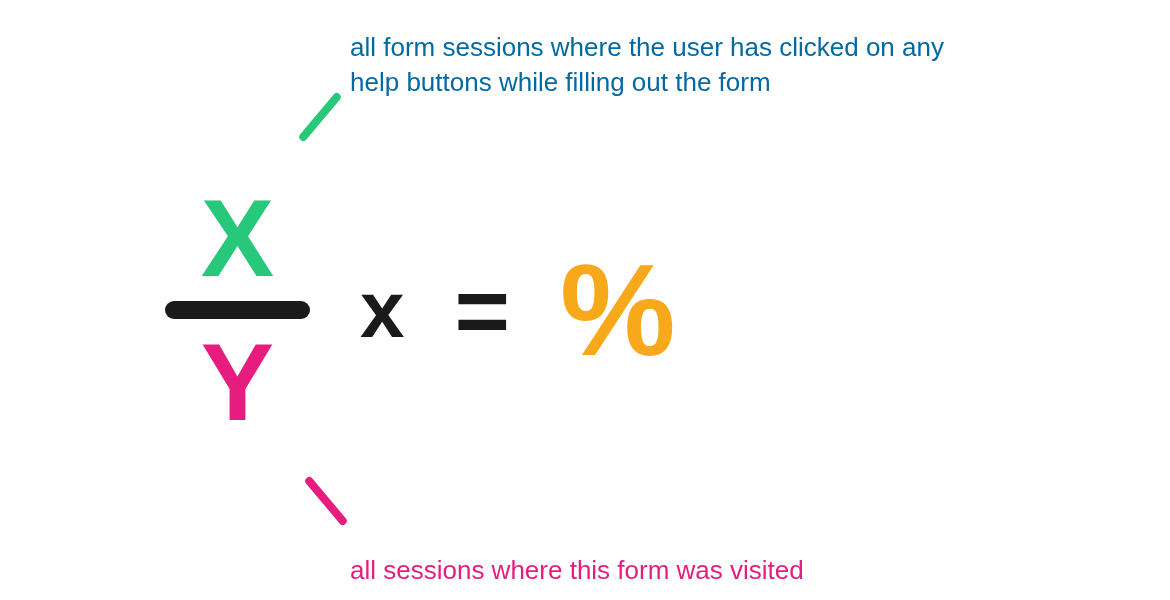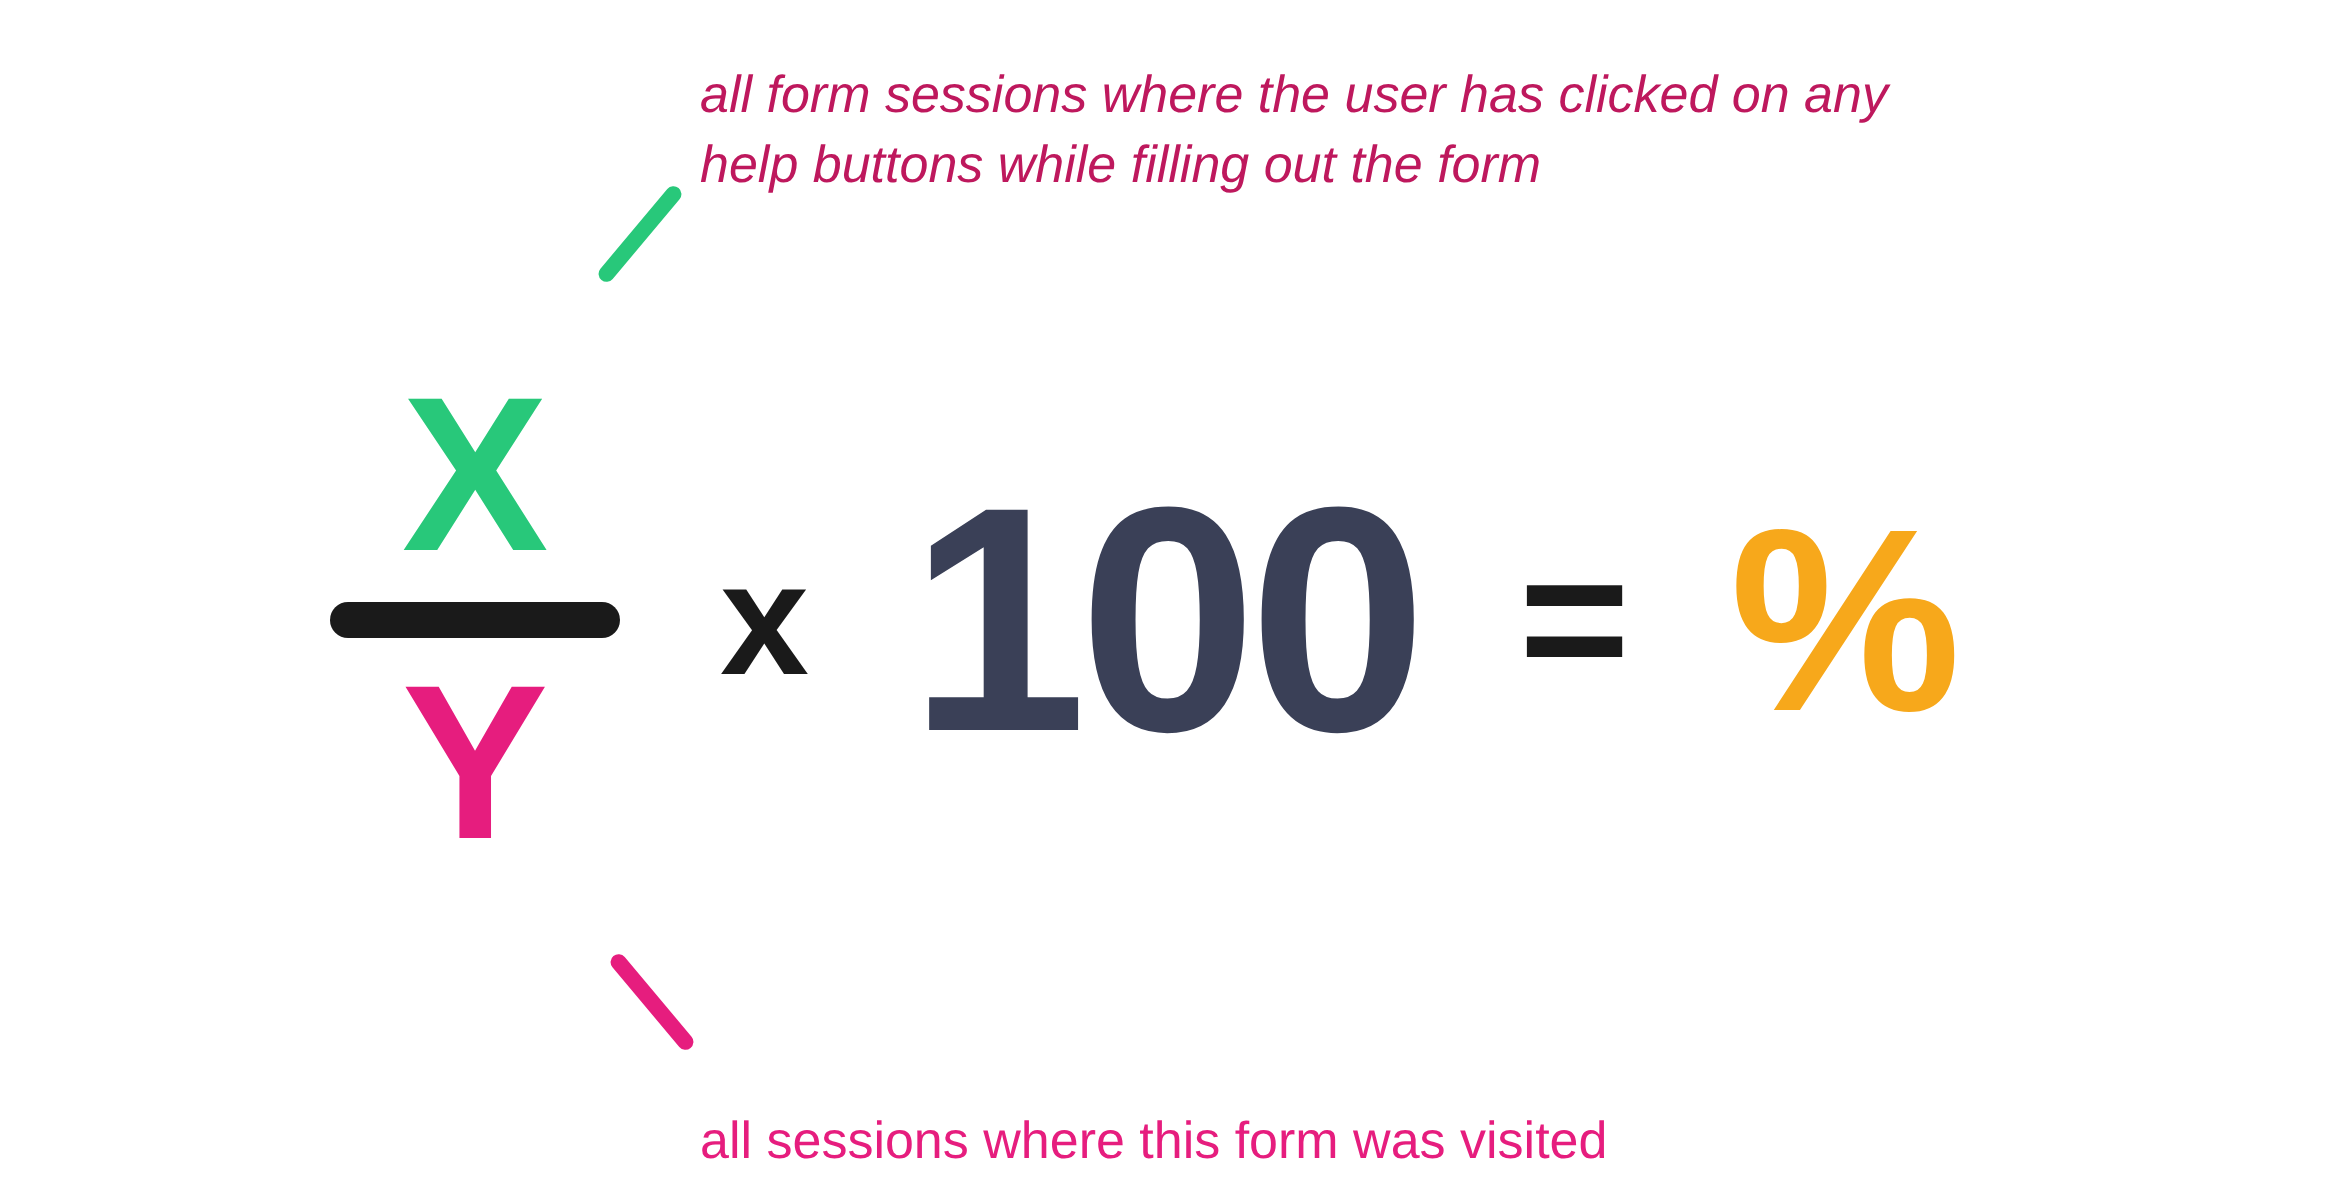--- a/index.html
+++ b/index.html
@@ -13,25 +13,24 @@
       background: #ffffff;
       position: relative;
       font-family: -apple-system, BlinkMacSystemFont, "Segoe UI", Arial, sans-serif;
       overflow: hidden;
     }
     .annotation-top {
       position: absolute;
       top: 30px;
       left: 350px;
       width: 620px;
-      color: #be185d;
+      color: #0369a1;
       font-size: 26px;
       font-weight: 500;
       line-height: 1.35;
-      font-style: italic;
     }
     .annotation-bottom {
       position: absolute;
       top: 555px;
       left: 350px;
       color: #e61d7e;
       font-size: 26px;
       font-weight: 500;
       text-align: right;
     }
@@ -119,20 +118,19 @@
 
 <div class="line-top"></div>
 
 <div class="formula">
   <div class="fraction">
     <div class="numerator">X</div>
     <div class="divider"></div>
     <div class="denominator">Y</div>
   </div>
   <div class="mult">x</div>
-  <div class="hundred">100</div>
   <div class="equals">=</div>
   <div class="percent">%</div>
 </div>
 
 <div class="line-bottom"></div>
 
 <div class="annotation-bottom">all sessions where this form was visited</div>
 
 </body></html>

